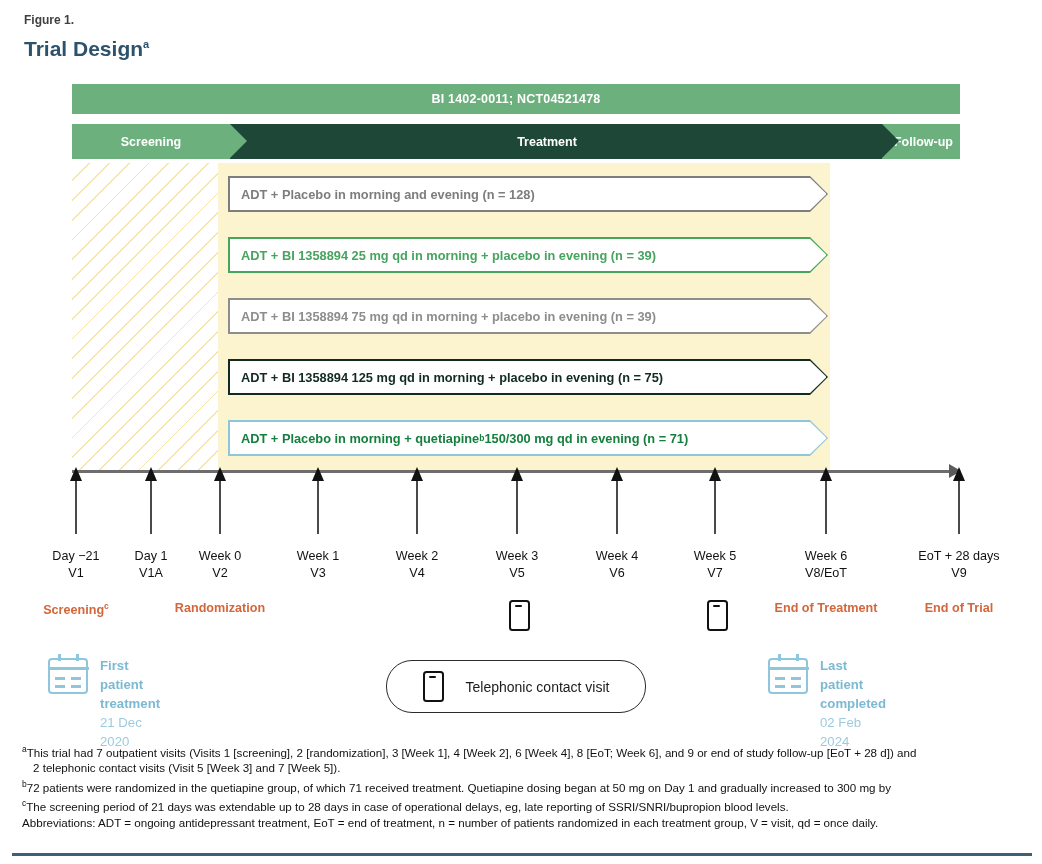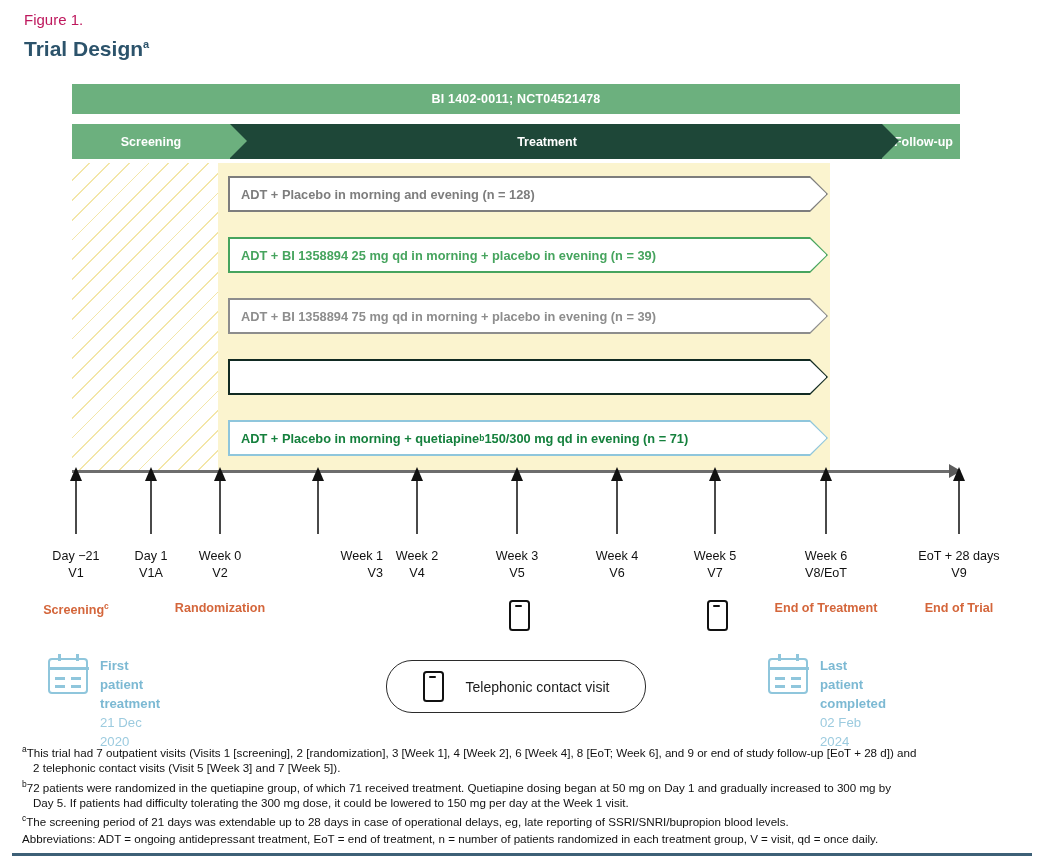--- a/index.html
+++ b/index.html
@@ -5,21 +5,21 @@
   html,body{margin:0;padding:0;}
   body{
     width:1042px;height:864px;
     background:#ffffff;
     font-family:"Liberation Sans", sans-serif;
     color:#1a1a1a;
     overflow:hidden;
     position:relative;
   }
   .fig-header{position:absolute;left:24px;top:10px;}
-  .fig-num{font-size:15px;color:#be185d;font-weight:400;line-height:20px;}
+  .fig-num{font-size:12px;color:#404040;font-weight:700;line-height:20px;}
   .fig-title{font-size:21px;color:#2c536b;font-weight:bold;line-height:26px;margin-top:1px;}
   .fig-title sup{font-size:11px;font-weight:bold;}
 
   
   .canvas{position:absolute;left:0;top:0;width:1042px;height:864px;}
 
   
   .banner{
     position:absolute;left:72px;top:84px;width:888px;height:30px;
     background:#6cb07e;color:#ffffff;font-size:12.5px;font-weight:bold;
@@ -167,20 +167,21 @@
         <div class="arm-label" style="color: rgb(70, 164, 94);">ADT + BI 1358894 25 mg qd in morning + placebo in evening (n = 39)</div>
       </div>
       <div class="arm">
         <div class="arm-border" style="background: rgb(141, 141, 141);"></div>
         <div class="arm-inner"></div>
         <div class="arm-label" style="color: rgb(141, 141, 141);">ADT + BI 1358894 75 mg qd in morning + placebo in evening (n = 39)</div>
       </div>
       <div class="arm">
         <div class="arm-border" style="background: rgb(17, 42, 34);"></div>
         <div class="arm-inner"></div>
+        <div class="arm-label" style="color: rgb(17, 42, 34);">ADT + BI 1358894 125 mg qd in morning + placebo in evening (n = 75)</div>
       </div>
       <div class="arm">
         <div class="arm-border" style="background: rgb(143, 198, 220);"></div>
         <div class="arm-inner"></div>
         <div class="arm-label" style="color: #15803d;">ADT + Placebo in morning + quetiapine<sup>b</sup> 150/300 mg qd in evening (n = 71)</div>
       </div>
     </div>
 
   <div class="axis"></div>
   <div class="axis-head"></div>
@@ -196,21 +197,21 @@
         <div>Day 1</div>
         <div>V1A</div>
       </div>
       <div class="tick" style="left: 219px;"></div>
       <div class="vlabel" style="left: 220px;">
         <div>Week 0</div>
         <div>V2</div>
       </div>
       <div class="vnote" style="left: 220px;">Randomization</div>
       <div class="tick" style="left: 317px;"></div>
-      <div class="vlabel" style="left: 318px; text-align: right;">
+      <div class="vlabel" style="left: 318px;">
         <div>Week 1</div>
         <div>V3</div>
       </div>
       <div class="tick" style="left: 416px;"></div>
       <div class="vlabel" style="left: 417px;">
         <div>Week 2</div>
         <div>V4</div>
       </div>
       <div class="tick" style="left: 516px;"></div>
       <div class="vlabel" style="left: 517px;">
@@ -281,20 +282,19 @@
   </div>
 </div>
 
 <div class="notes">
   <div class="note">
     <sup>a</sup><span>This trial had 7 outpatient visits (Visits 1 [screening], 2 [randomization], 3 [Week 1], 4 [Week 2], 6 [Week 4], 8 [EoT; Week 6], and 9 or end of study follow-up [EoT + 28 d]) and</span>
     <span class="ind">2 telephonic contact visits (Visit 5 [Week 3] and 7 [Week 5]).</span>
   </div>
   <div class="note">
     <sup>b</sup><span>72 patients were randomized in the quetiapine group, of which 71 received treatment. Quetiapine dosing began at 50 mg on Day 1 and gradually increased to 300 mg by</span>
-    <span class="ind">Day 5. If patients had difficulty tolerating the 300 mg dose, it could be lowered to 150 mg per day at the Week 1 visit.</span>
   </div>
   <div class="note">
     <sup>c</sup><span>The screening period of 21 days was extendable up to 28 days in case of operational delays, eg, late reporting of SSRI/SNRI/bupropion blood levels.</span>
   </div>
   <div class="note">Abbreviations: ADT = ongoing antidepressant treatment, EoT = end of treatment, n = number of patients randomized in each treatment group, V = visit, qd = once daily.</div>
 </div>
 <div class="botrule"></div>
 
 </body></html>

